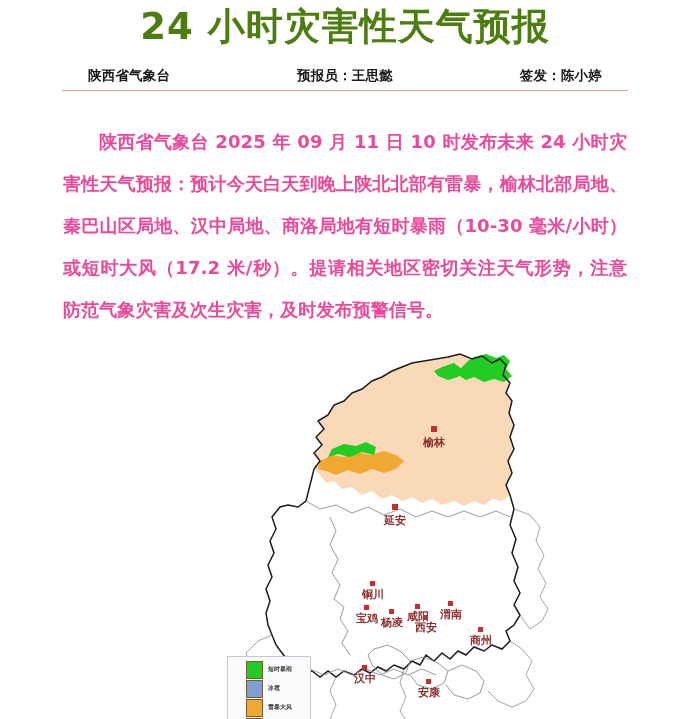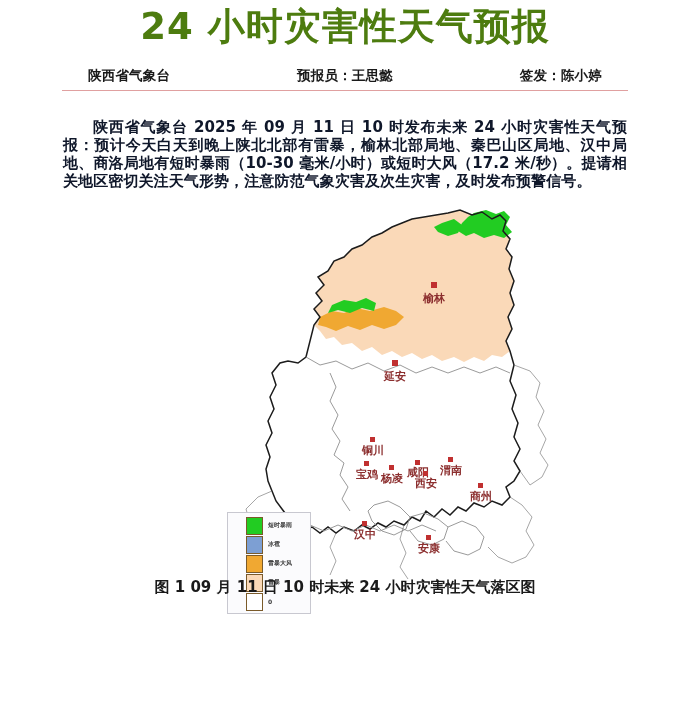--- a/index.html
+++ b/index.html
@@ -60,27 +60,27 @@
     height: 1px;
     background: #e0a0a0;
     margin: 0 2px;
   }
 
   
   .body-wrap {
     padding: 12px 63px 0 63px;
   }
   .body-text {
-    font-size: 15px;
-    font-weight: bold;
-    line-height: 18px;
+    font-size: 18px;
+    font-weight: bold;
+    line-height: 42px;
     text-indent: 2em;
     text-align: justify;
     text-justify: inter-ideograph;
-    color: #0f172a;
+    color: #ec4899;
     letter-spacing: 0.1px;
   }
 
   
   .figure {
     position: relative;
     width: 690px;
     height: 400px;
     margin-top: 6px;
   }

